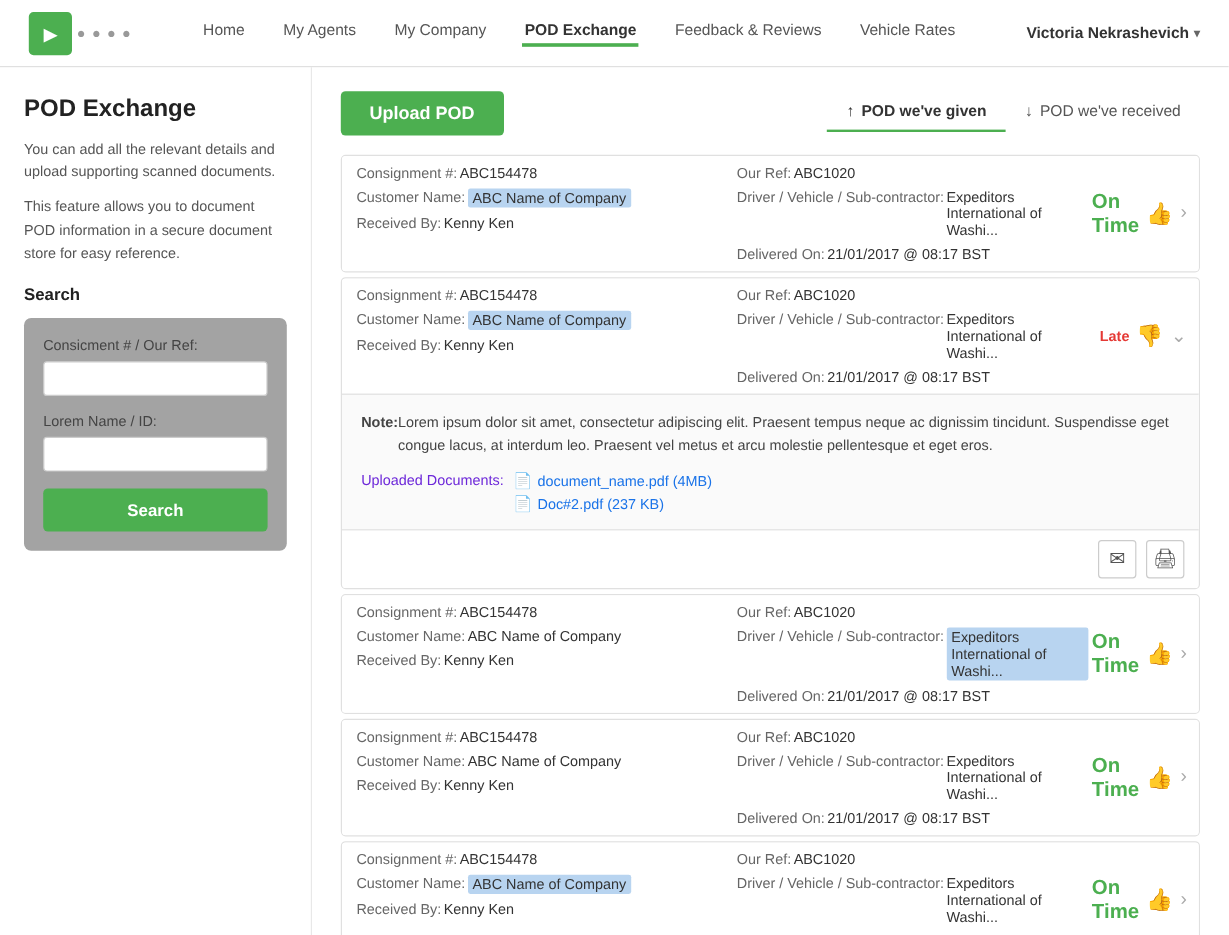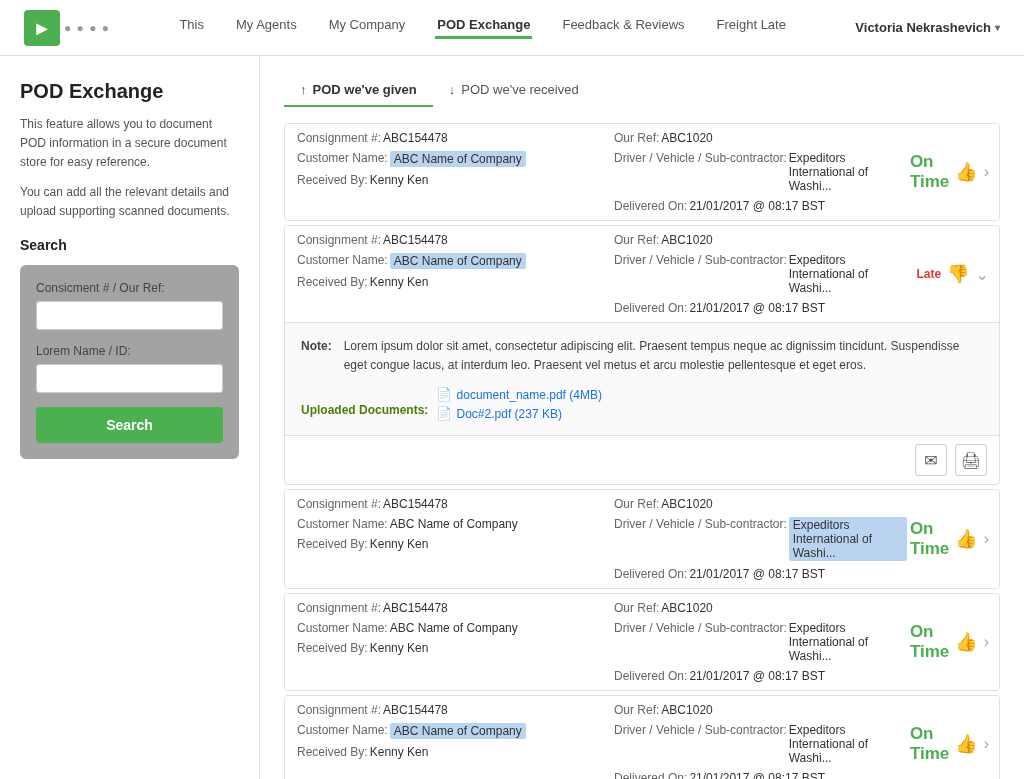--- a/index.html
+++ b/index.html
@@ -101,24 +101,24 @@
     .status-late { color: #e53935; font-size: 12px; font-weight: bold; }
     .thumb-up { color: #4caf50; font-size: 18px; }
     .thumb-down { color: #e53935; font-size: 18px; }
     .chevron-right { color: #aaa; font-size: 16px; cursor: pointer; }
     .chevron-expand { color: #aaa; font-size: 16px; cursor: pointer; }
 
     
     .expanded-section {
       border-top: 1px solid #e0e0e0; background: #fafafa; padding: 14px 16px;
     }
-    .note-row { display: flex; gap: 12px; margin-bottom: 12px; font-size: 12px; color: #444; line-height: 1.6; }
+    .note-row { display: flex; gap: 0; margin-bottom: 12px; font-size: 12px; color: #444; line-height: 1.6; }
     .note-label { font-weight: bold; white-space: nowrap; }
     .uploaded-docs-row { display: flex; gap: 8px; font-size: 12px; align-items: flex-start; }
-    .docs-label { font-weight: bold; white-space: nowrap; color: #4d7c0f; margin-top: 16px; }
+    .docs-label { font-weight: normal; white-space: nowrap; color: #6d28d9; }
     .docs-list { display: flex; flex-direction: column; gap: 4px; }
     .doc-link { color: #1a73e8; text-decoration: none; display: flex; align-items: center; gap: 4px; }
     .doc-icon { color: #1a73e8; font-size: 13px; }
     .action-bar {
       display: flex; justify-content: flex-end; gap: 8px;
       padding: 8px 12px; border-top: 1px solid #e0e0e0;
     }
     .action-btn {
       width: 32px; height: 32px; border: 1px solid #ccc; border-radius: 3px;
       background: #fff; cursor: pointer; display: flex; align-items: center;
@@ -127,55 +127,56 @@
   </style>
 </head>
 <body>
 
 <nav class="navbar">
   <div class="navbar-logo">
     <div class="logo-icon">▶</div>
     <span class="logo-text">● ● ● ●</span>
   </div>
   <div class="nav-links">
-    <a class="nav-link">This</a>
+    <a class="nav-link">Home</a>
     <a class="nav-link">My Agents</a>
     <a class="nav-link">My Company</a>
     <a class="nav-link active">POD Exchange</a>
     <a class="nav-link">Feedback &amp; Reviews</a>
-    <a class="nav-link">Freight Late</a>
+    <a class="nav-link">Vehicle Rates</a>
   </div>
   <div class="user-menu">
     <span>Victoria Nekrashevich</span>
     <span class="chevron-down">▾</span>
   </div>
 </nav>
 
 <div class="page-layout">
 
   <aside class="sidebar">
     <h2 class="sidebar-title">POD Exchange</h2>
+    <p class="sidebar-desc">You can add all the relevant details and upload supporting scanned documents.</p>
     <p class="sidebar-desc">This feature allows you to document POD information in a secure document store for easy reference.</p>
-    <p class="sidebar-desc">You can add all the relevant details and upload supporting scanned documents.</p>
 
     <div class="sidebar-search-label">Search</div>
 
     <div class="search-box">
       <div class="field-label">Consicment # / Our Ref:</div>
       <input class="field-input" type="text" style="">
 
       <div class="field-label">Lorem Name / ID:</div>
       <input class="field-input" type="text" style="">
 
       <button class="search-btn">Search</button>
     </div>
   </aside>
 
   <main class="main-content">
     <div class="top-bar">
+      <button class="upload-pod-btn">Upload POD</button>
       <div class="tab-bar">
         <button class="tab-btn active">
           <span>↑</span>
           <span>POD we've given</span>
         </button>
         <button class="tab-btn">
           <span>↓</span>
           <span>POD we've received</span>
         </button>
       </div>

